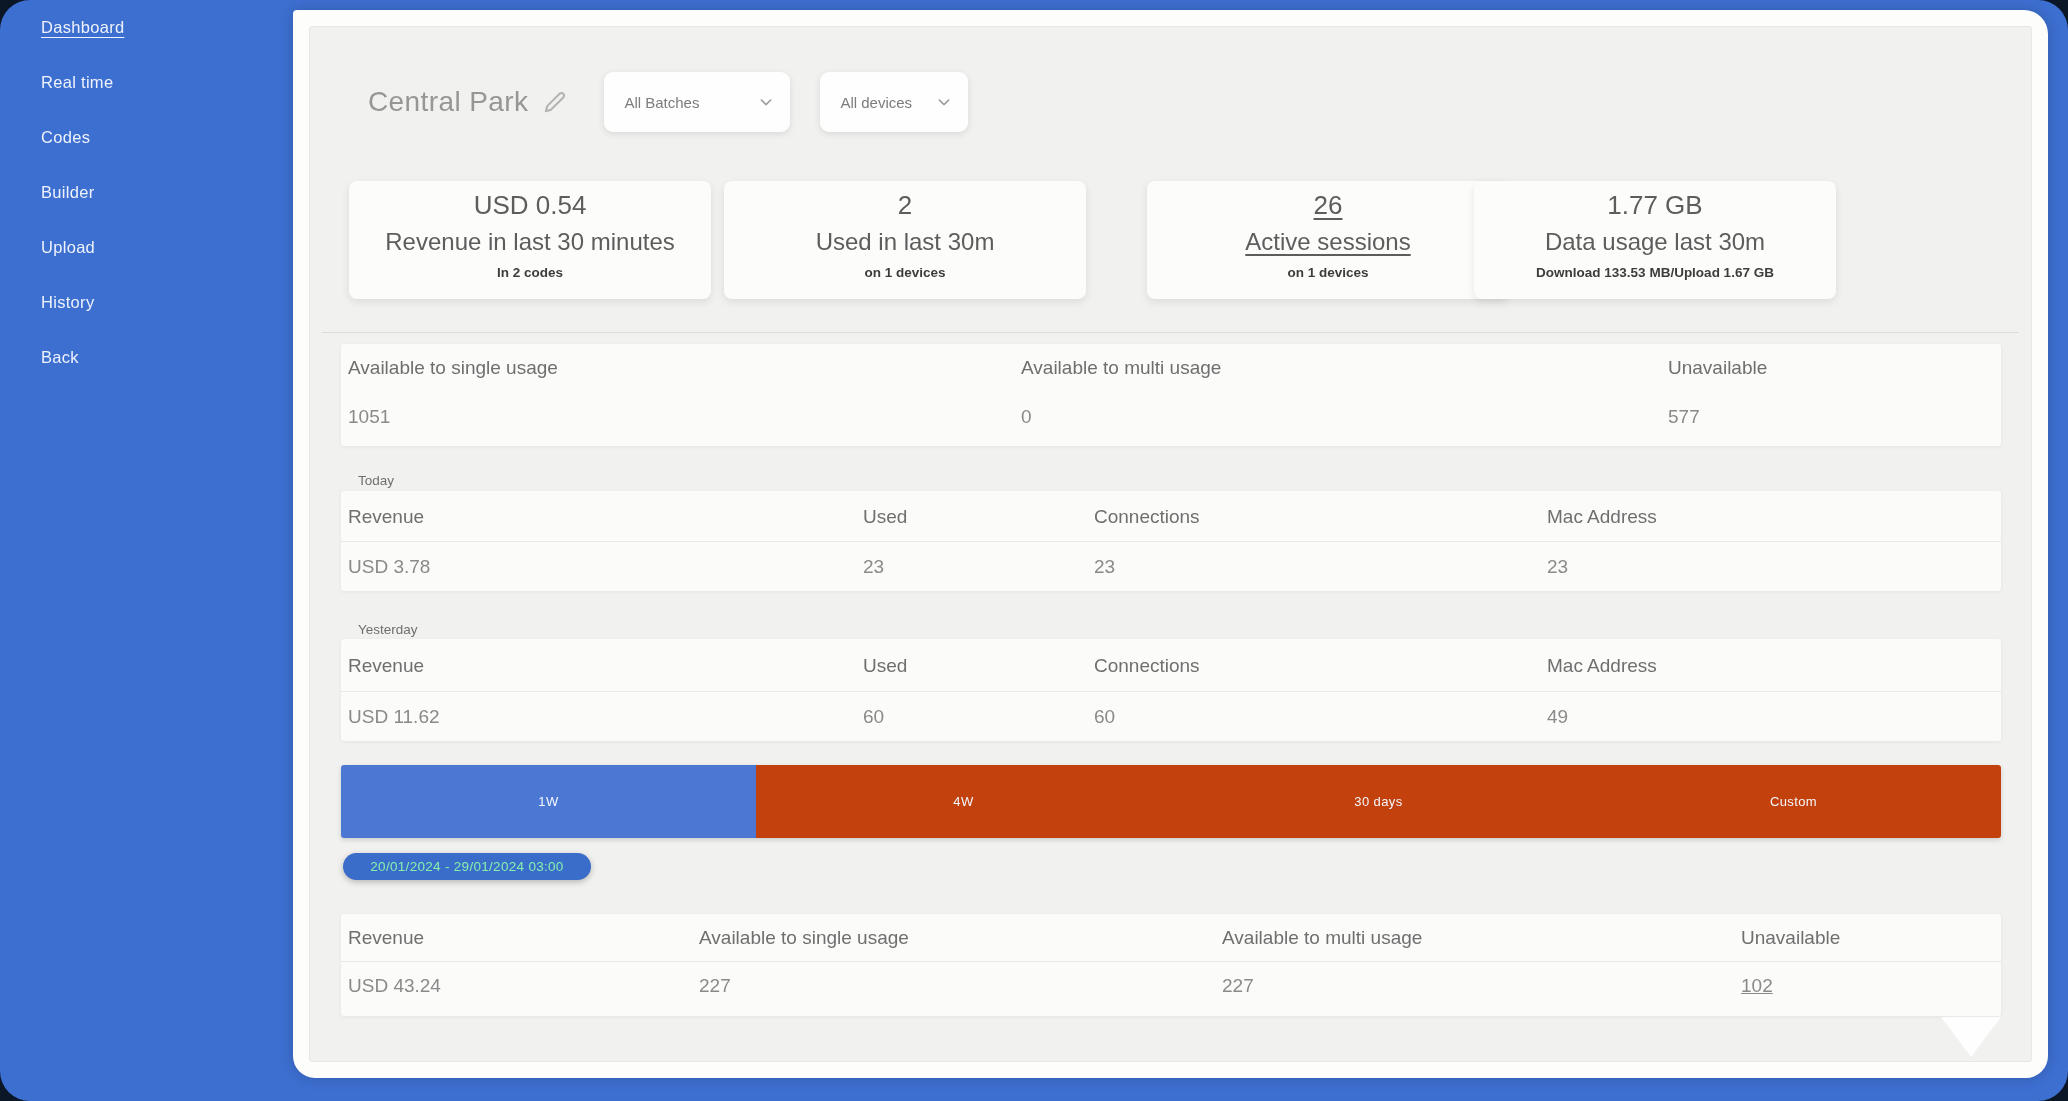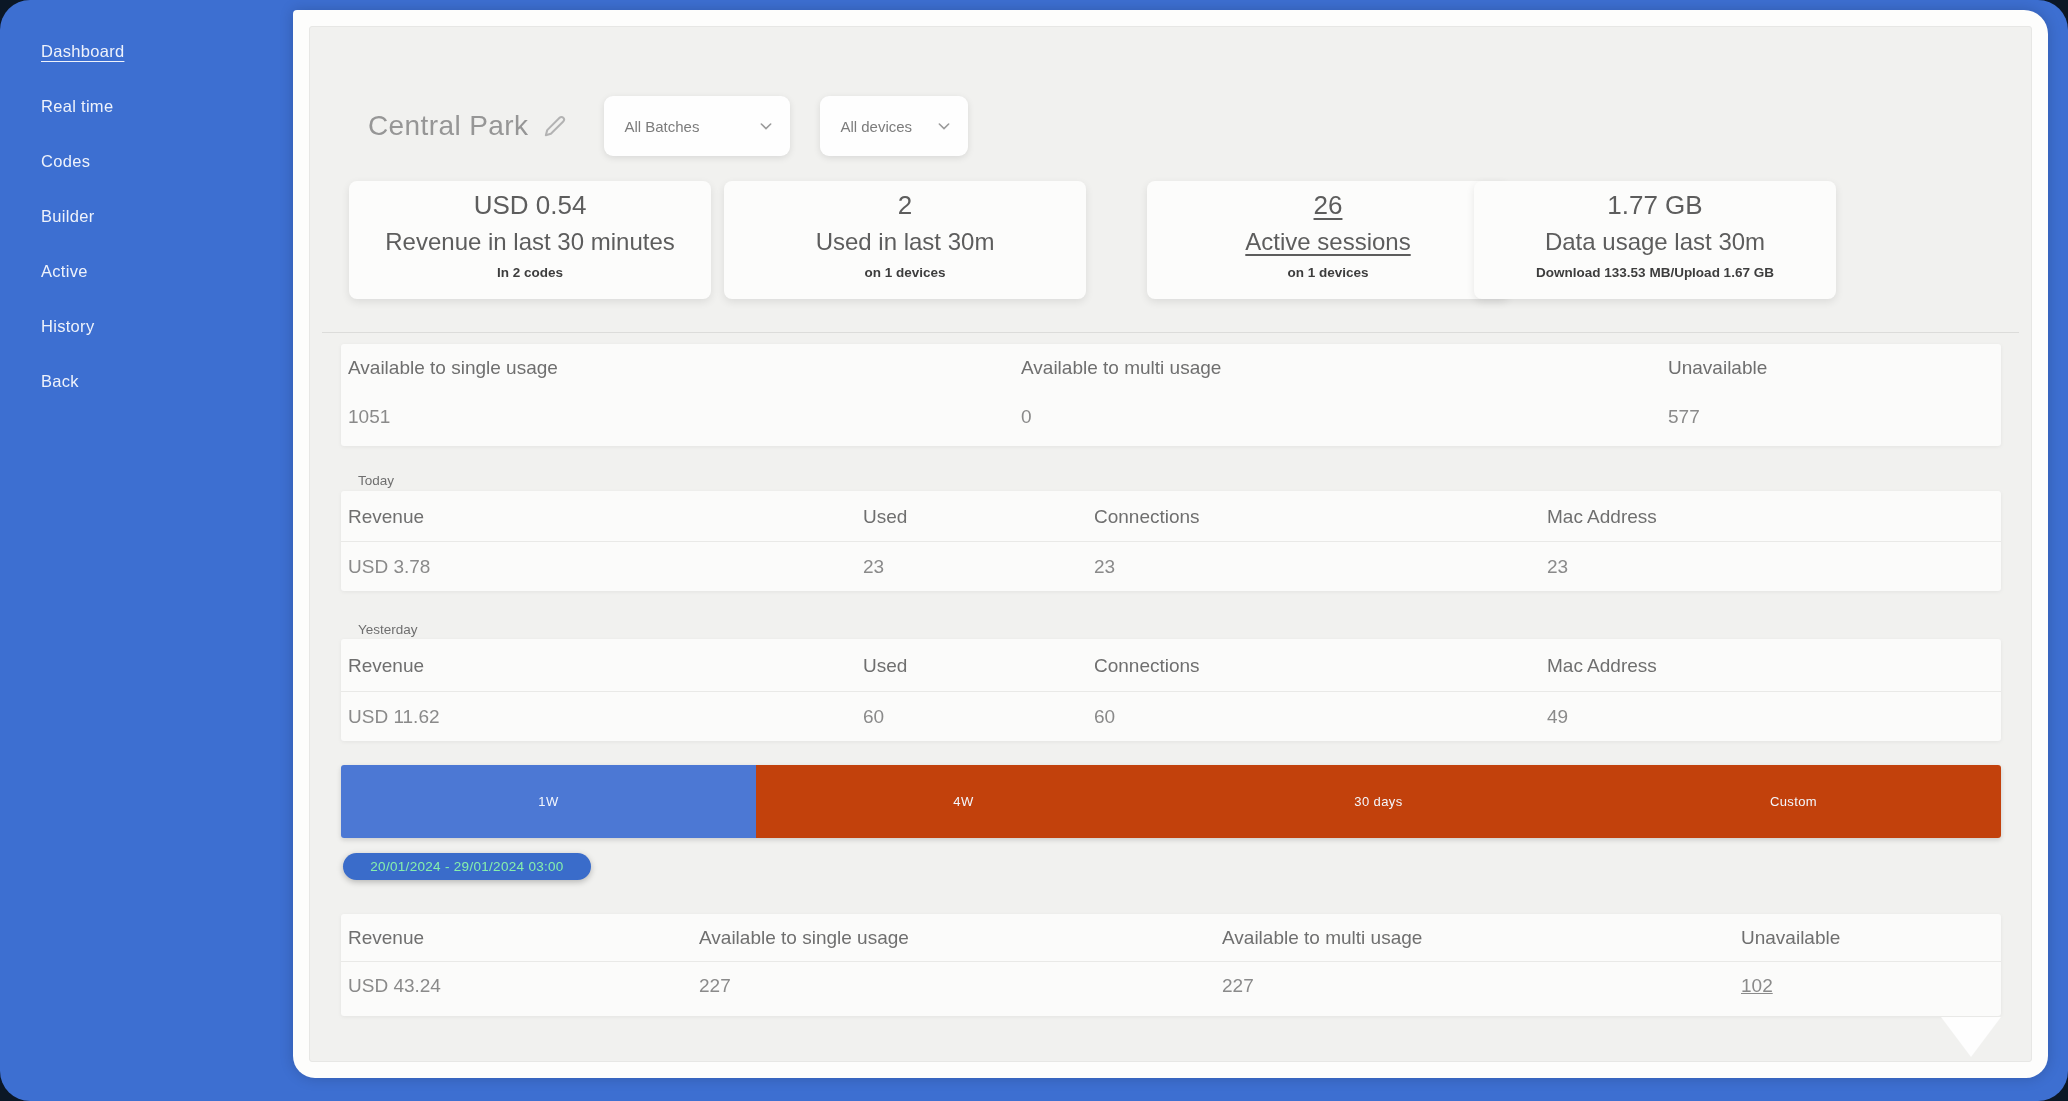--- a/index.html
+++ b/index.html
@@ -9,21 +9,21 @@
     font-family:"Liberation Sans", sans-serif;
     position:relative;overflow:hidden;
   }
   .stage{position:absolute;inset:0;}
   .window{
     position:absolute;inset:0;
     background:#3d6fd1;
     border-radius:30px;
   }
   
-  .sidebar{position:absolute;left:0;top:0;bottom:0;width:293px;padding-top:24px;box-sizing:border-box;}
+  .sidebar{position:absolute;left:0;top:0;bottom:0;width:293px;padding-top:0;box-sizing:border-box;}
   .side-item{
     height:55px;display:flex;align-items:center;
     padding-left:41px;
     color:#eef2fb;font-size:16.5px;font-weight:500;letter-spacing:.3px;
     cursor:pointer;
   }
   .side-item.active span{text-decoration:underline;text-underline-offset:4px;}
   
   .page{
     position:absolute;left:293px;top:10px;right:20px;bottom:23px;
@@ -31,21 +31,21 @@
     border-radius:4px 24px 22px 22px;
     box-shadow:0 0 14px rgba(0,0,0,.18);
   }
   .panel{
     position:absolute;inset:16px;
     background:#f1f1ef;
     border:1px solid #e7e7e5;
     border-radius:3px;
   }
   
-  .header-row{position:absolute;top:52px;left:58px;height:46px;display:flex;align-items:center;margin-top:24px;}
+  .header-row{position:absolute;top:52px;left:58px;height:46px;display:flex;align-items:center;}
   .page-title{font-size:28px;color:#969696;letter-spacing:.4px;}
   .pencil{margin-left:16px;display:flex;align-items:center;}
   .dropdown{
     background:#fefefe;border-radius:9px;height:60px;
     box-shadow:0 2px 7px rgba(0,0,0,.10);
     display:flex;align-items:center;justify-content:space-between;
     padding:0 16px 0 20px;box-sizing:border-box;
     color:#7c7c7c;font-size:15px;font-weight:500;
     cursor:pointer;
   }
@@ -116,21 +116,21 @@
       <div class="side-item">
           <span>Real time</span>
         </div>
       <div class="side-item">
           <span>Codes</span>
         </div>
       <div class="side-item">
           <span>Builder</span>
         </div>
       <div class="side-item">
-          <span>Active</span>
+          <span>Upload</span>
         </div>
       <div class="side-item">
           <span>History</span>
         </div>
       <div class="side-item">
           <span>Back</span>
         </div>
     </nav>
 
     <div class="page">

